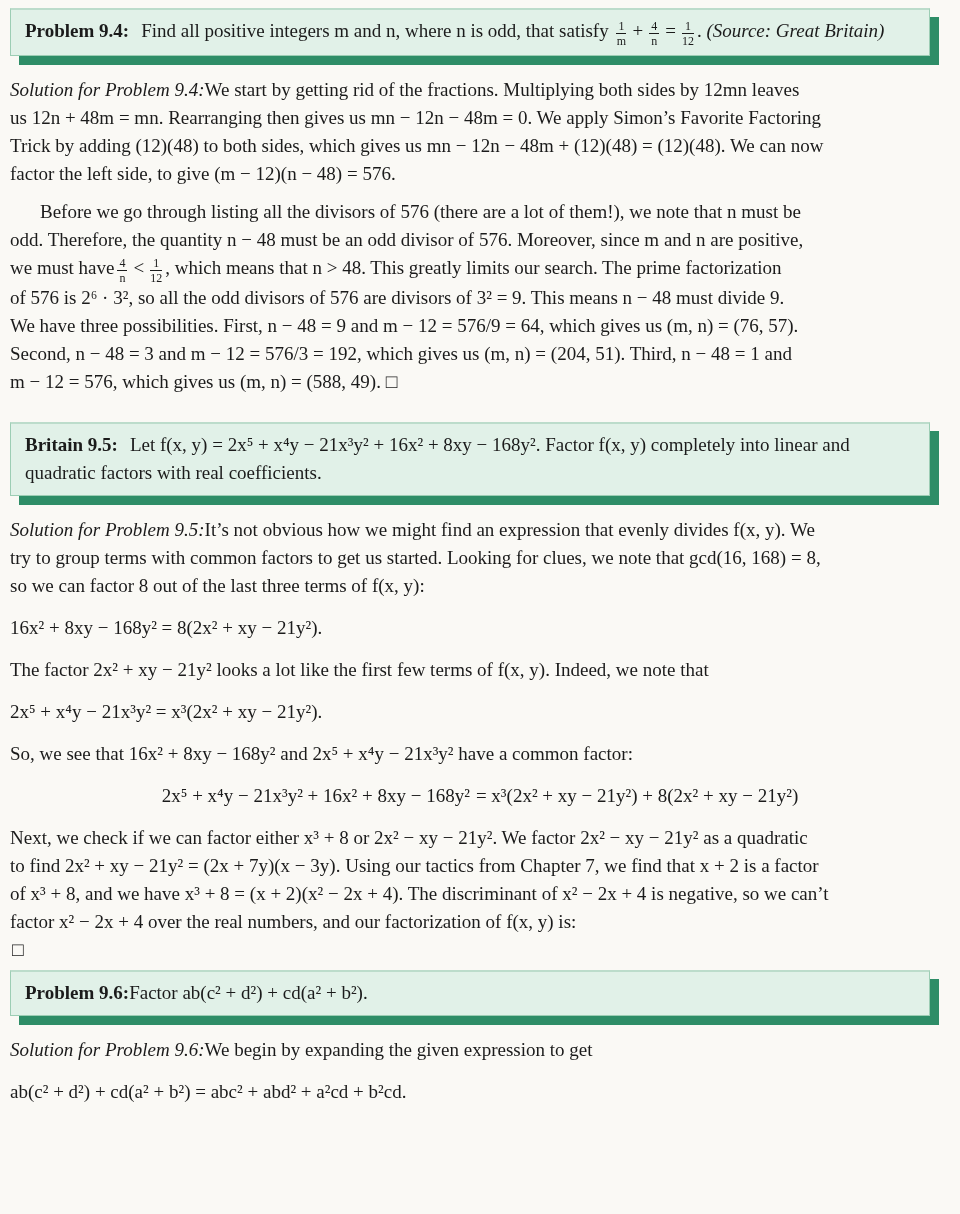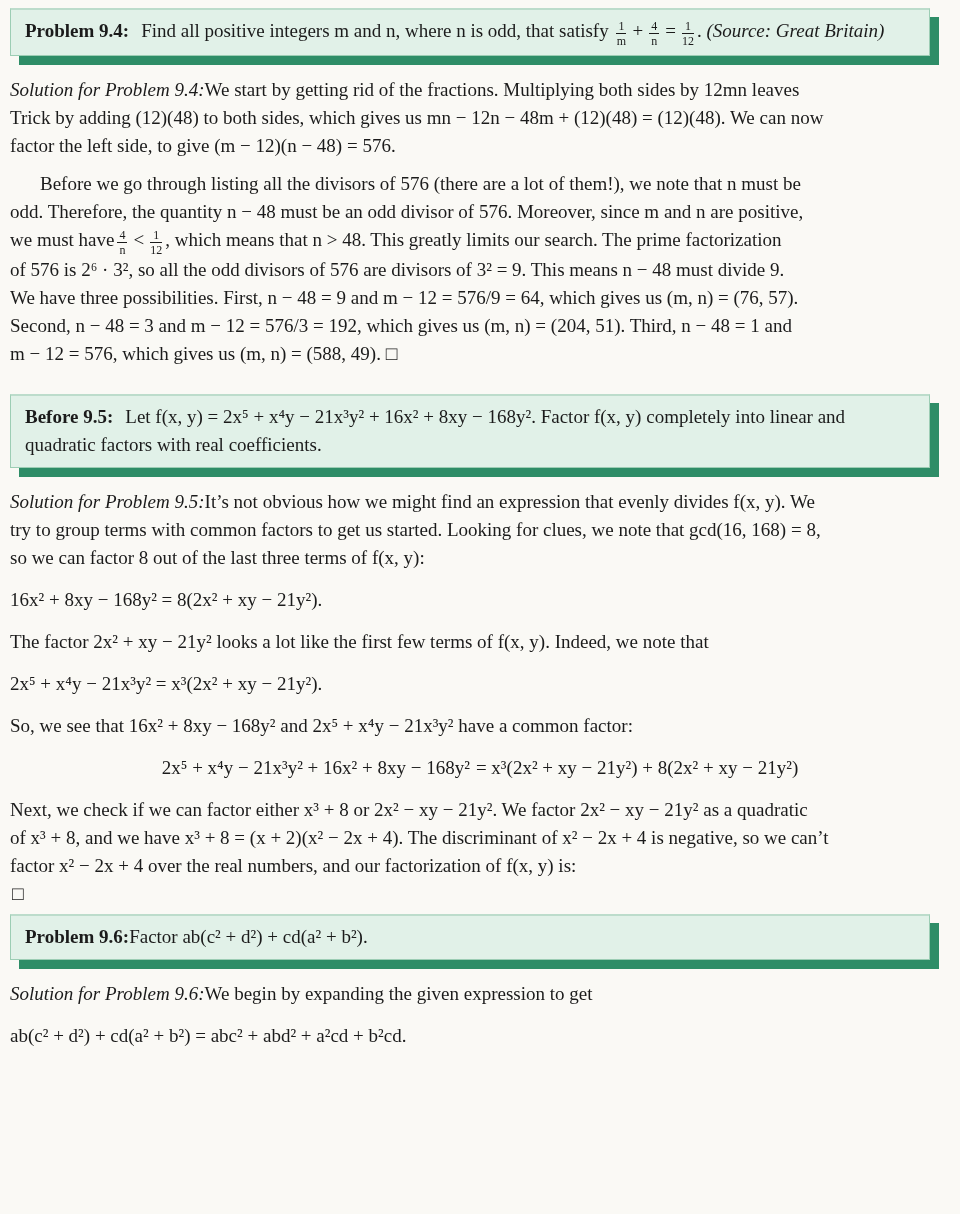--- a/index.html
+++ b/index.html
@@ -55,37 +55,38 @@
 
   <div class="problem-box">
     <span class="plabel">Problem 9.4:</span><span>Find all positive integers m and n, where n is odd, that satisfy</span>
     <span class="frac"><span class="num">1</span><span class="den">m</span></span><span class="op">+</span><span class="frac"><span class="num">4</span><span class="den">n</span></span><span class="op">=</span><span class="frac"><span class="num">1</span><span class="den">12</span></span><span>.</span>
     <span class="src">(Source: Great Britain)</span>
   </div>
   <div class="gap-l"></div>
 
   <div class="para">
     <div class="ln"><span class="lead">Solution for Problem 9.4:</span><span>We start by getting rid of the fractions. Multiplying both sides by 12mn leaves</span></div>
+    <div class="ln">us 12n + 48m = mn. Rearranging then gives us mn − 12n − 48m = 0. We apply Simon’s Favorite Factoring</div>
     <div class="ln">Trick by adding (12)(48) to both sides, which gives us mn − 12n − 48m + (12)(48) = (12)(48). We can now</div>
     <div class="ln">factor the left side, to give (m − 12)(n − 48) = 576.</div>
   </div>
 
   <div class="para">
     <div class="ln indent">Before we go through listing all the divisors of 576 (there are a lot of them!), we note that n must be</div>
     <div class="ln">odd. Therefore, the quantity n − 48 must be an odd divisor of 576. Moreover, since m and n are positive,</div>
     <div class="ln"><span>we must have</span><span class="frac"><span class="num">4</span><span class="den">n</span></span><span class="op">&lt;</span><span class="frac"><span class="num">1</span><span class="den">12</span></span><span>, which means that n &gt; 48. This greatly limits our search. The prime factorization</span></div>
     <div class="ln">of 576 is 2⁶ · 3², so all the odd divisors of 576 are divisors of 3² = 9. This means n − 48 must divide 9.</div>
     <div class="ln">We have three possibilities. First, n − 48 = 9 and m − 12 = 576/9 = 64, which gives us (m, n) = (76, 57).</div>
     <div class="ln">Second, n − 48 = 3 and m − 12 = 576/3 = 192, which gives us (m, n) = (204, 51). Third, n − 48 = 1 and</div>
     <div class="ln">m − 12 = 576, which gives us (m, n) = (588, 49). □</div>
   </div>
   <div class="gap-m"></div>
 
   <div class="problem-box">
-    <span class="plabel">Before 9.5:</span><span>Let f(x, y) = 2x⁵ + x⁴y − 21x³y² + 16x² + 8xy − 168y². Factor f(x, y) completely into linear and quadratic factors with real coefficients.</span>
+    <span class="plabel">Britain 9.5:</span><span>Let f(x, y) = 2x⁵ + x⁴y − 21x³y² + 16x² + 8xy − 168y². Factor f(x, y) completely into linear and quadratic factors with real coefficients.</span>
   </div>
   <div class="gap-l"></div>
 
   <div>
     <div class="ln"><span class="lead">Solution for Problem 9.5:</span><span>It’s not obvious how we might find an expression that evenly divides f(x, y). We</span></div>
     <div class="ln">try to group terms with common factors to get us started. Looking for clues, we note that gcd(16, 168) = 8,</div>
     <div class="ln">so we can factor 8 out of the last three terms of f(x, y):</div>
   </div>
 
   <div class="eq">16x² + 8xy − 168y² = 8(2x² + xy − 21y²).</div>
@@ -101,20 +102,21 @@
       <span class="eq-l">2x⁵ + x⁴y − 21x³y² + 16x² + 8xy − 168y²</span>
       <span class="eq-r">= x³(2x² + xy − 21y²) + 8(2x² + xy − 21y²)</span>
     </div>
     <div class="eq-row">
       <span class="eq-l"></span>
     </div>
   </div>
 
   <div>
     <div class="ln">Next, we check if we can factor either x³ + 8 or 2x² − xy − 21y². We factor 2x² − xy − 21y² as a quadratic</div>
+    <div class="ln">to find 2x² + xy − 21y² = (2x + 7y)(x − 3y). Using our tactics from Chapter 7, we find that x + 2 is a factor</div>
     <div class="ln">of x³ + 8, and we have x³ + 8 = (x + 2)(x² − 2x + 4). The discriminant of x² − 2x + 4 is negative, so we can’t</div>
     <div class="ln">factor x² − 2x + 4 over the real numbers, and our factorization of f(x, y) is:</div>
   </div>
 
 
   <div class="qed-line">□</div>
 
   <div class="problem-box">
     <span class="plabel" style="margin-right:0;">Problem 9.6:</span><span>Factor ab(c² + d²) + cd(a² + b²).</span>
   </div>

